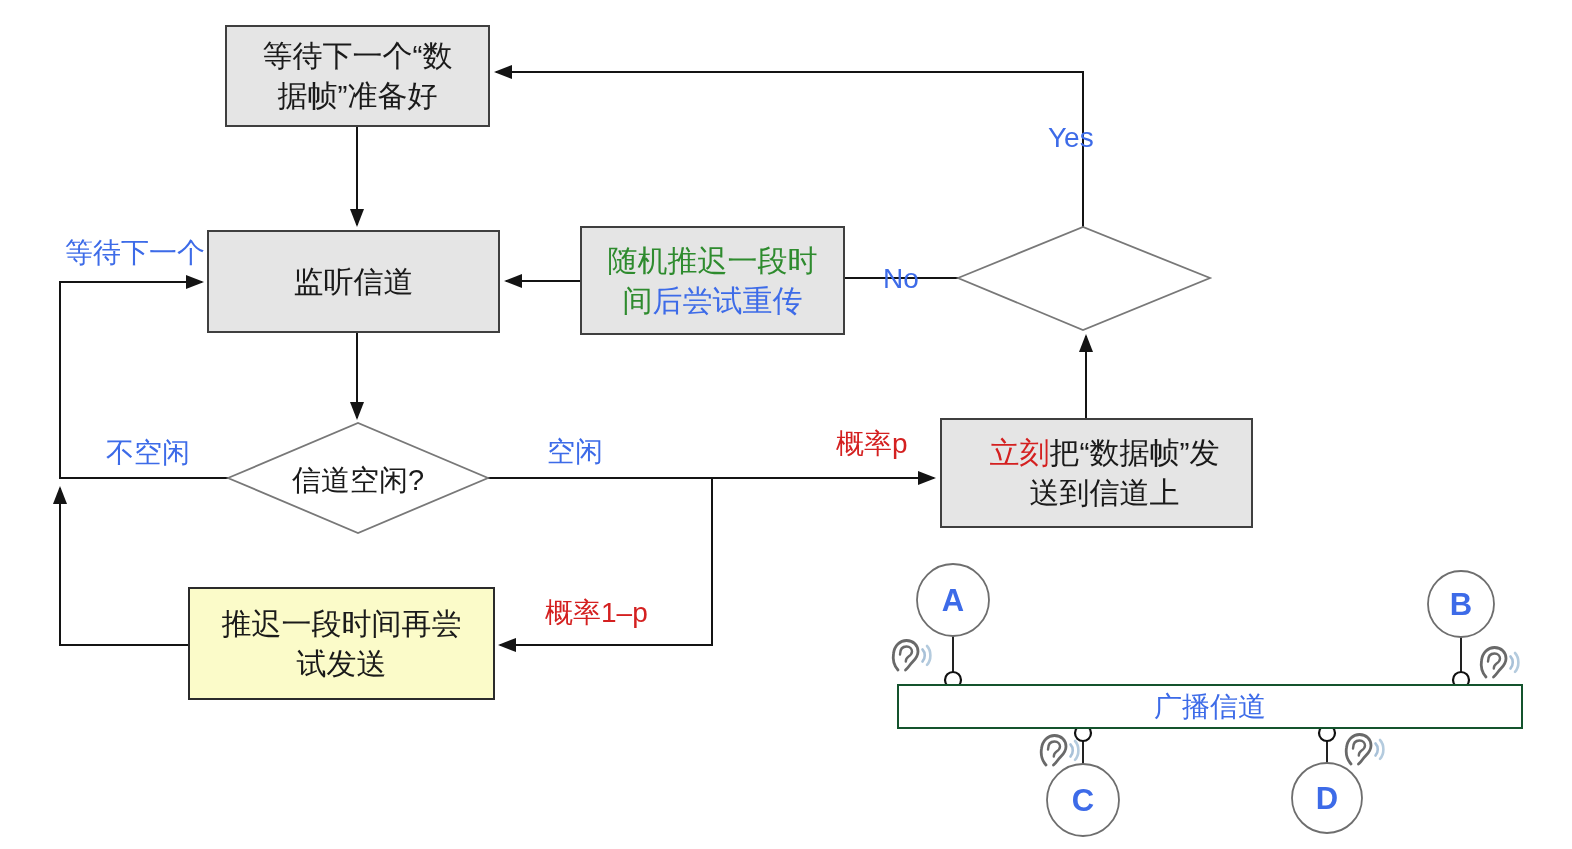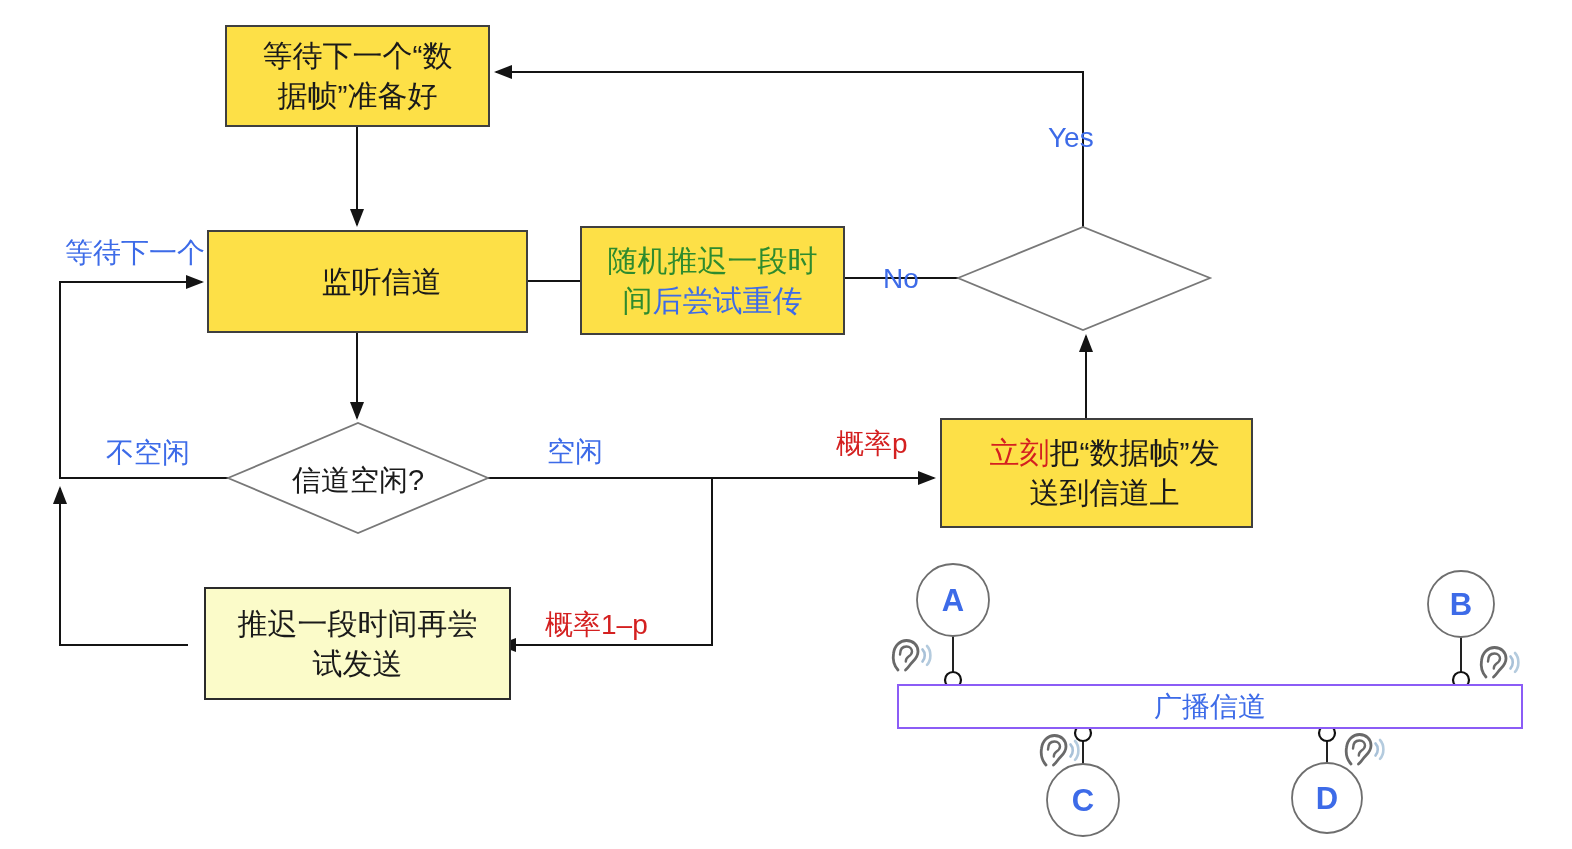--- a/index.html
+++ b/index.html
@@ -2,41 +2,41 @@
 <html><head>
 <meta charset="utf-8">
 <style>
   html,body{margin:0;padding:0;background:#fff;}
   .stage{
     position:relative;width:1572px;height:849px;background:#fff;overflow:hidden;
     font-family:"Liberation Sans","DejaVu Sans",sans-serif;color:#1a1a1a;
   }
   .layer{position:absolute;left:0;top:0;width:1572px;height:849px;}
   .box{
-    position:absolute;background:#fde047;border:2px solid #3f3f3f;
+    position:absolute;background:#e5e5e5;border:2px solid #3f3f3f;
     display:flex;flex-direction:column;justify-content:center;align-items:center;
     text-align:center;font-size:30px;line-height:40px;z-index:2;
   }
   .bline{white-space:nowrap;}
   .dlabel{
     position:absolute;text-align:center;font-size:29px;z-index:3;white-space:nowrap;
   }
   .lbl{
     position:absolute;text-align:left;font-size:28px;z-index:3;white-space:nowrap;
   }
   .nodelabel{
     position:absolute;text-align:center;font-size:31px;font-weight:bold;z-index:3;
   }
   .blue{color:#3D6BE8;}
   .green{color:#2E8B2E;}
   .red{color:#D42020;}
-  .defer{background:#FBFBC9;border-color:#2b2b2b;margin-left:16px;}
+  .defer{background:#FBFBC9;border-color:#2b2b2b;}
   .busbar{
     position:absolute;left:897px;top:684px;width:626px;height:45px;
-    border:2px solid #8b5cf6;background:#fff;box-sizing:border-box;
+    border:2px solid #14532d;background:#fff;box-sizing:border-box;
     display:flex;align-items:center;justify-content:center;
     font-size:28px;z-index:1;
   }
 </style>
 </head>
 <body>
 
 <div class="stage">
 
   <svg class="layer" viewBox="0 0 1572 849" xmlns="http://www.w3.org/2000/svg">
@@ -85,21 +85,21 @@
     <use href="#ear" x="1476" y="644"></use>
     <use href="#ear" x="1036" y="732"></use>
     <use href="#ear" x="1341" y="731"></use>
   </svg>
 
   <div class="box" style="left:225px;top:25px;width:261px;height:98px;">
     <div class="bline">等待下一个“数</div>
     <div class="bline">据帧”准备好</div>
   </div>
 
-  <div class="box" style="left:207px;top:230px;width:289px;height:99px;padding-left:28px;">
+  <div class="box" style="left:207px;top:230px;width:289px;height:99px;">
     <div class="bline">监听信道</div>
   </div>
 
   <div class="box" style="left:580px;top:226px;width:261px;height:105px;">
     <div class="bline green">随机推迟一段时</div>
     <div class="bline"><span class="green">间</span><span class="blue">后尝试重传</span></div>
   </div>
 
   <div class="box" style="left:940px;top:418px;width:293px;height:106px;padding-left:16px;">
     <div class="bline"><span class="red">立刻</span><span>把“数据帧”发</span></div>
@@ -112,21 +112,21 @@
   </div>
 
   <div class="dlabel" style="left:258px;top:461px;width:200px;">信道空闲?</div>
 
   <div class="lbl blue" style="left:65px;top:234px;width:136px;">等待下一个</div>
   <div class="lbl blue" style="left:1048px;top:122px;width:66px;">Yes</div>
   <div class="lbl blue" style="left:883px;top:263px;width:50px;">No</div>
   <div class="lbl blue" style="left:106px;top:434px;width:100px;">不空闲</div>
   <div class="lbl blue" style="left:519px;top:433px;width:68px;margin-left:28px;">空闲</div>
   <div class="lbl red" style="left:836px;top:425px;width:90px;">概率p</div>
-  <div class="lbl red" style="left:545px;top:594px;width:126px;margin-top:12px;">概率1–p</div>
+  <div class="lbl red" style="left:545px;top:594px;width:126px;">概率1–p</div>
 
   <div class="busbar">
     <span class="blue">广播信道</span>
   </div>
 
   <div class="nodelabel blue" style="left:928px;top:583px;width:50px;">A</div>
   <div class="nodelabel blue" style="left:1436px;top:587px;width:50px;">B</div>
   <div class="nodelabel blue" style="left:1058px;top:783px;width:50px;">C</div>
   <div class="nodelabel blue" style="left:1302px;top:781px;width:50px;">D</div>
 

